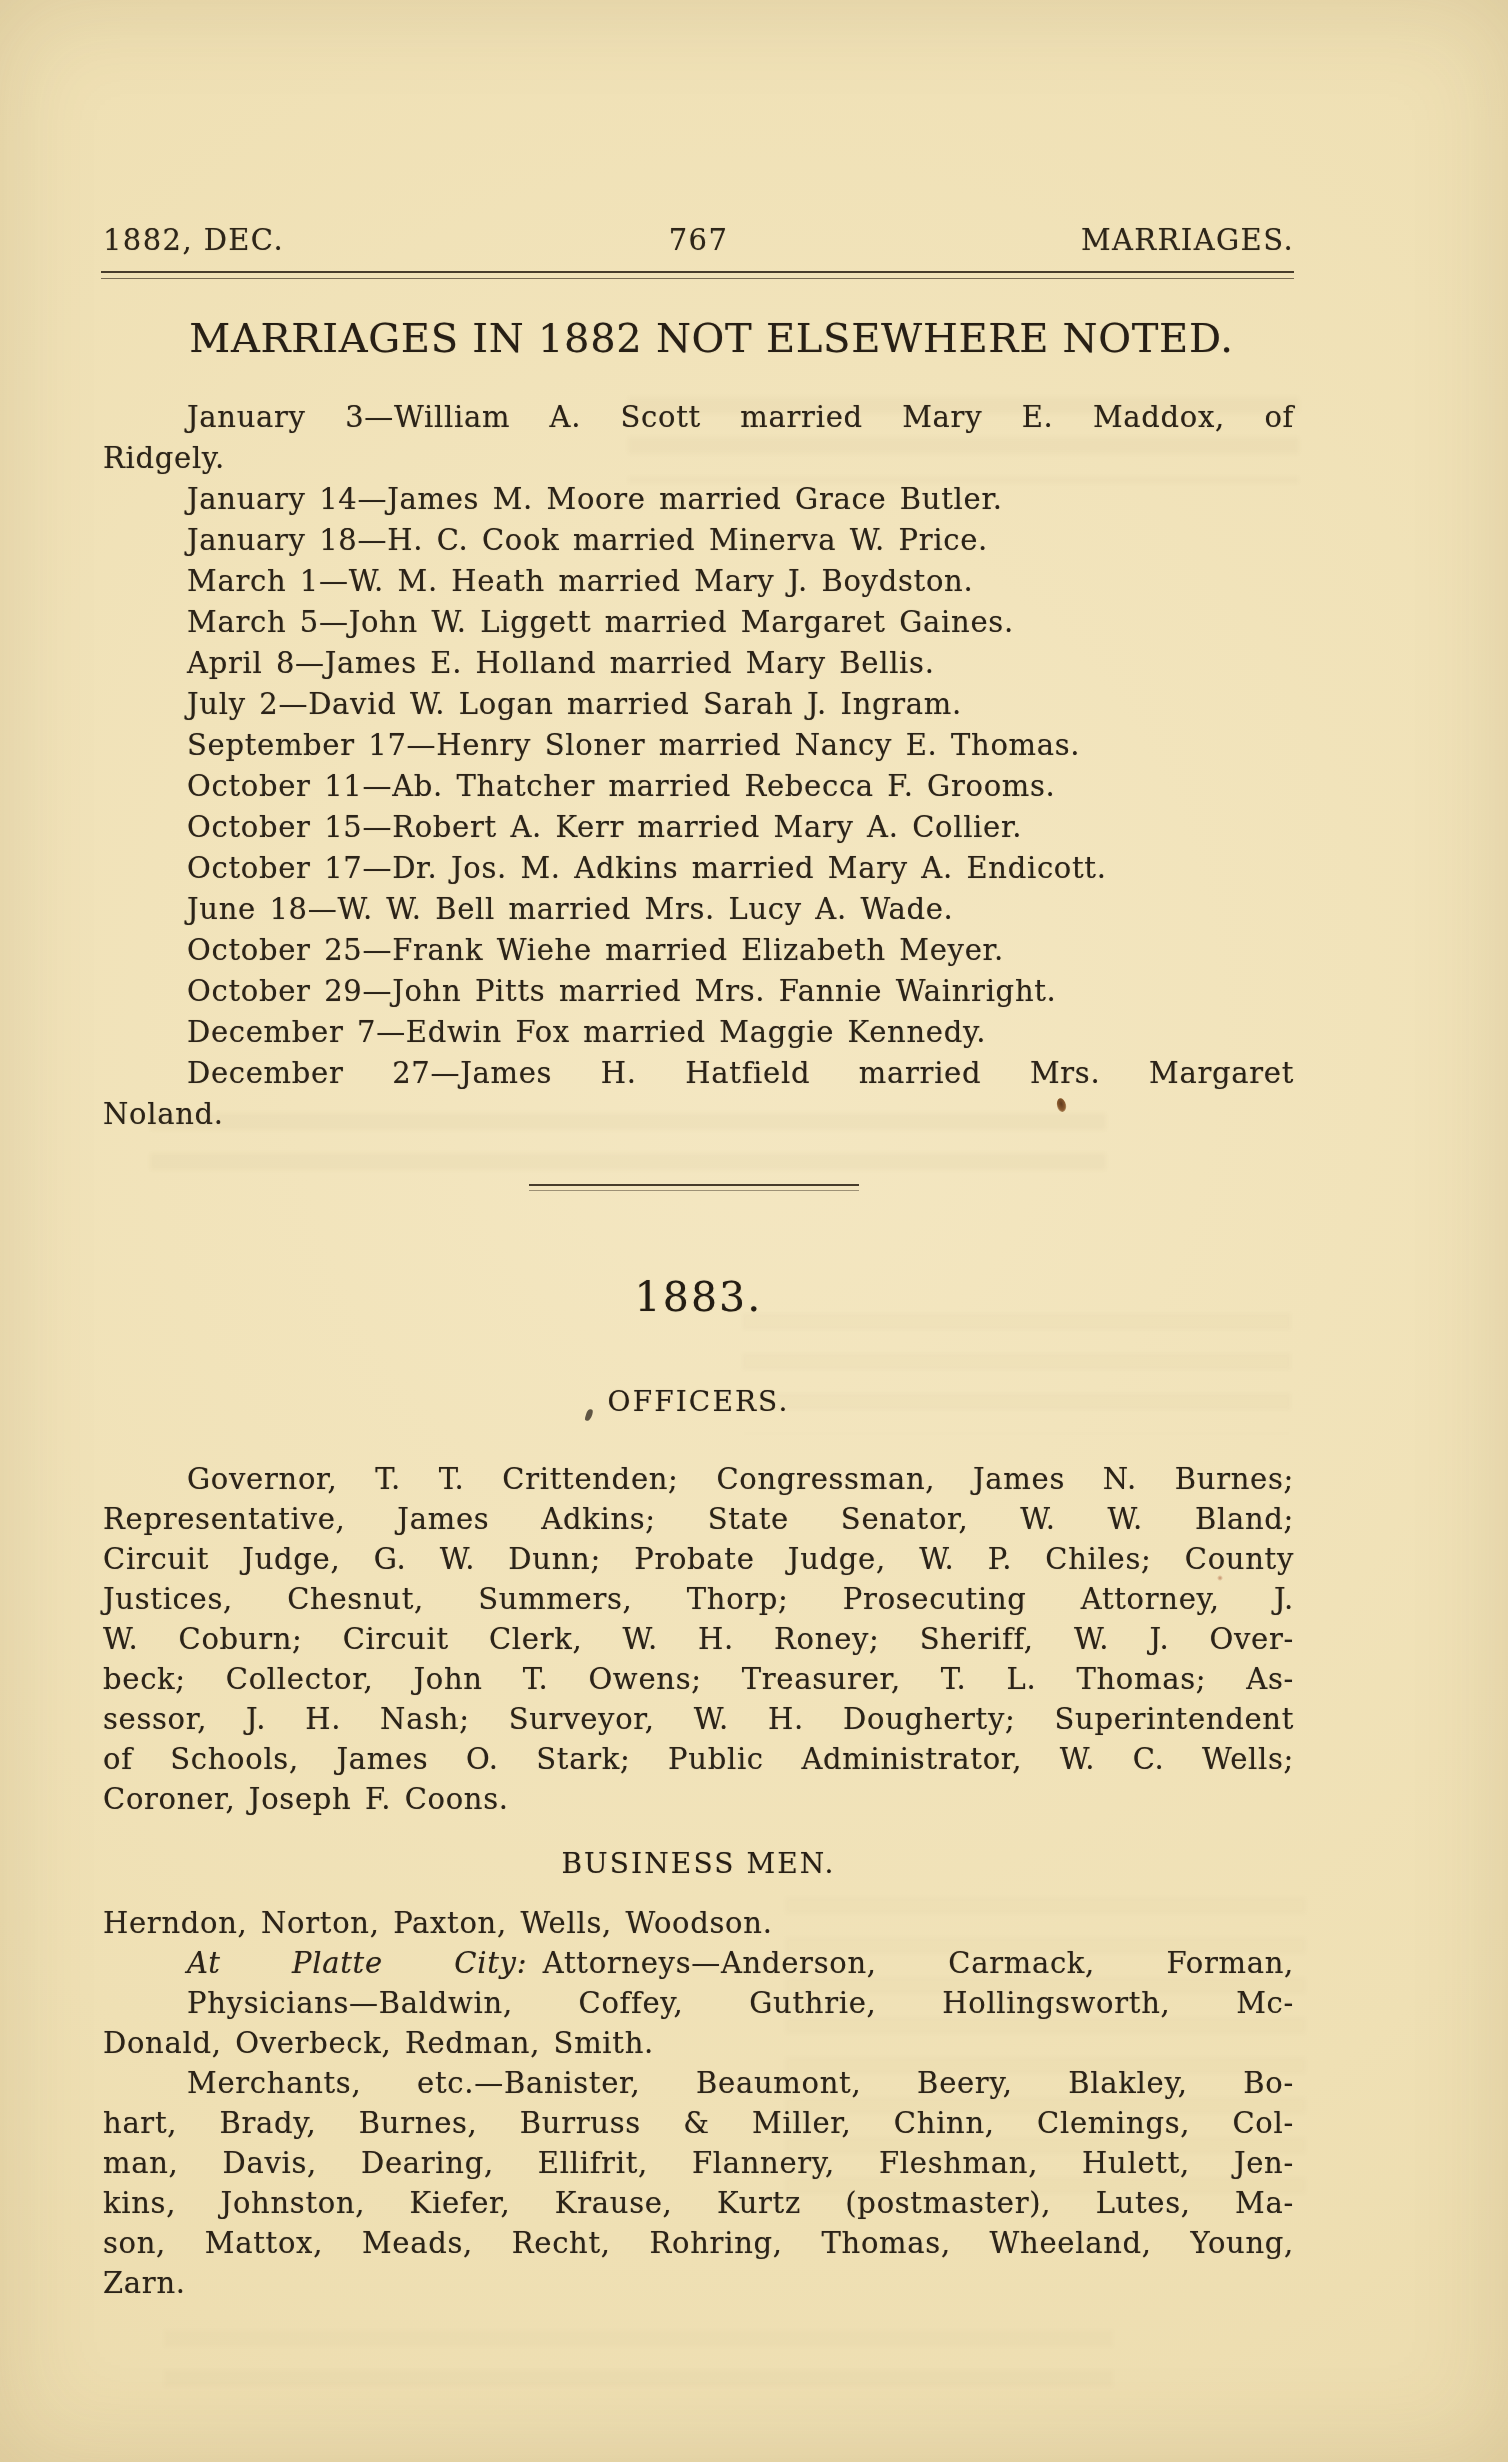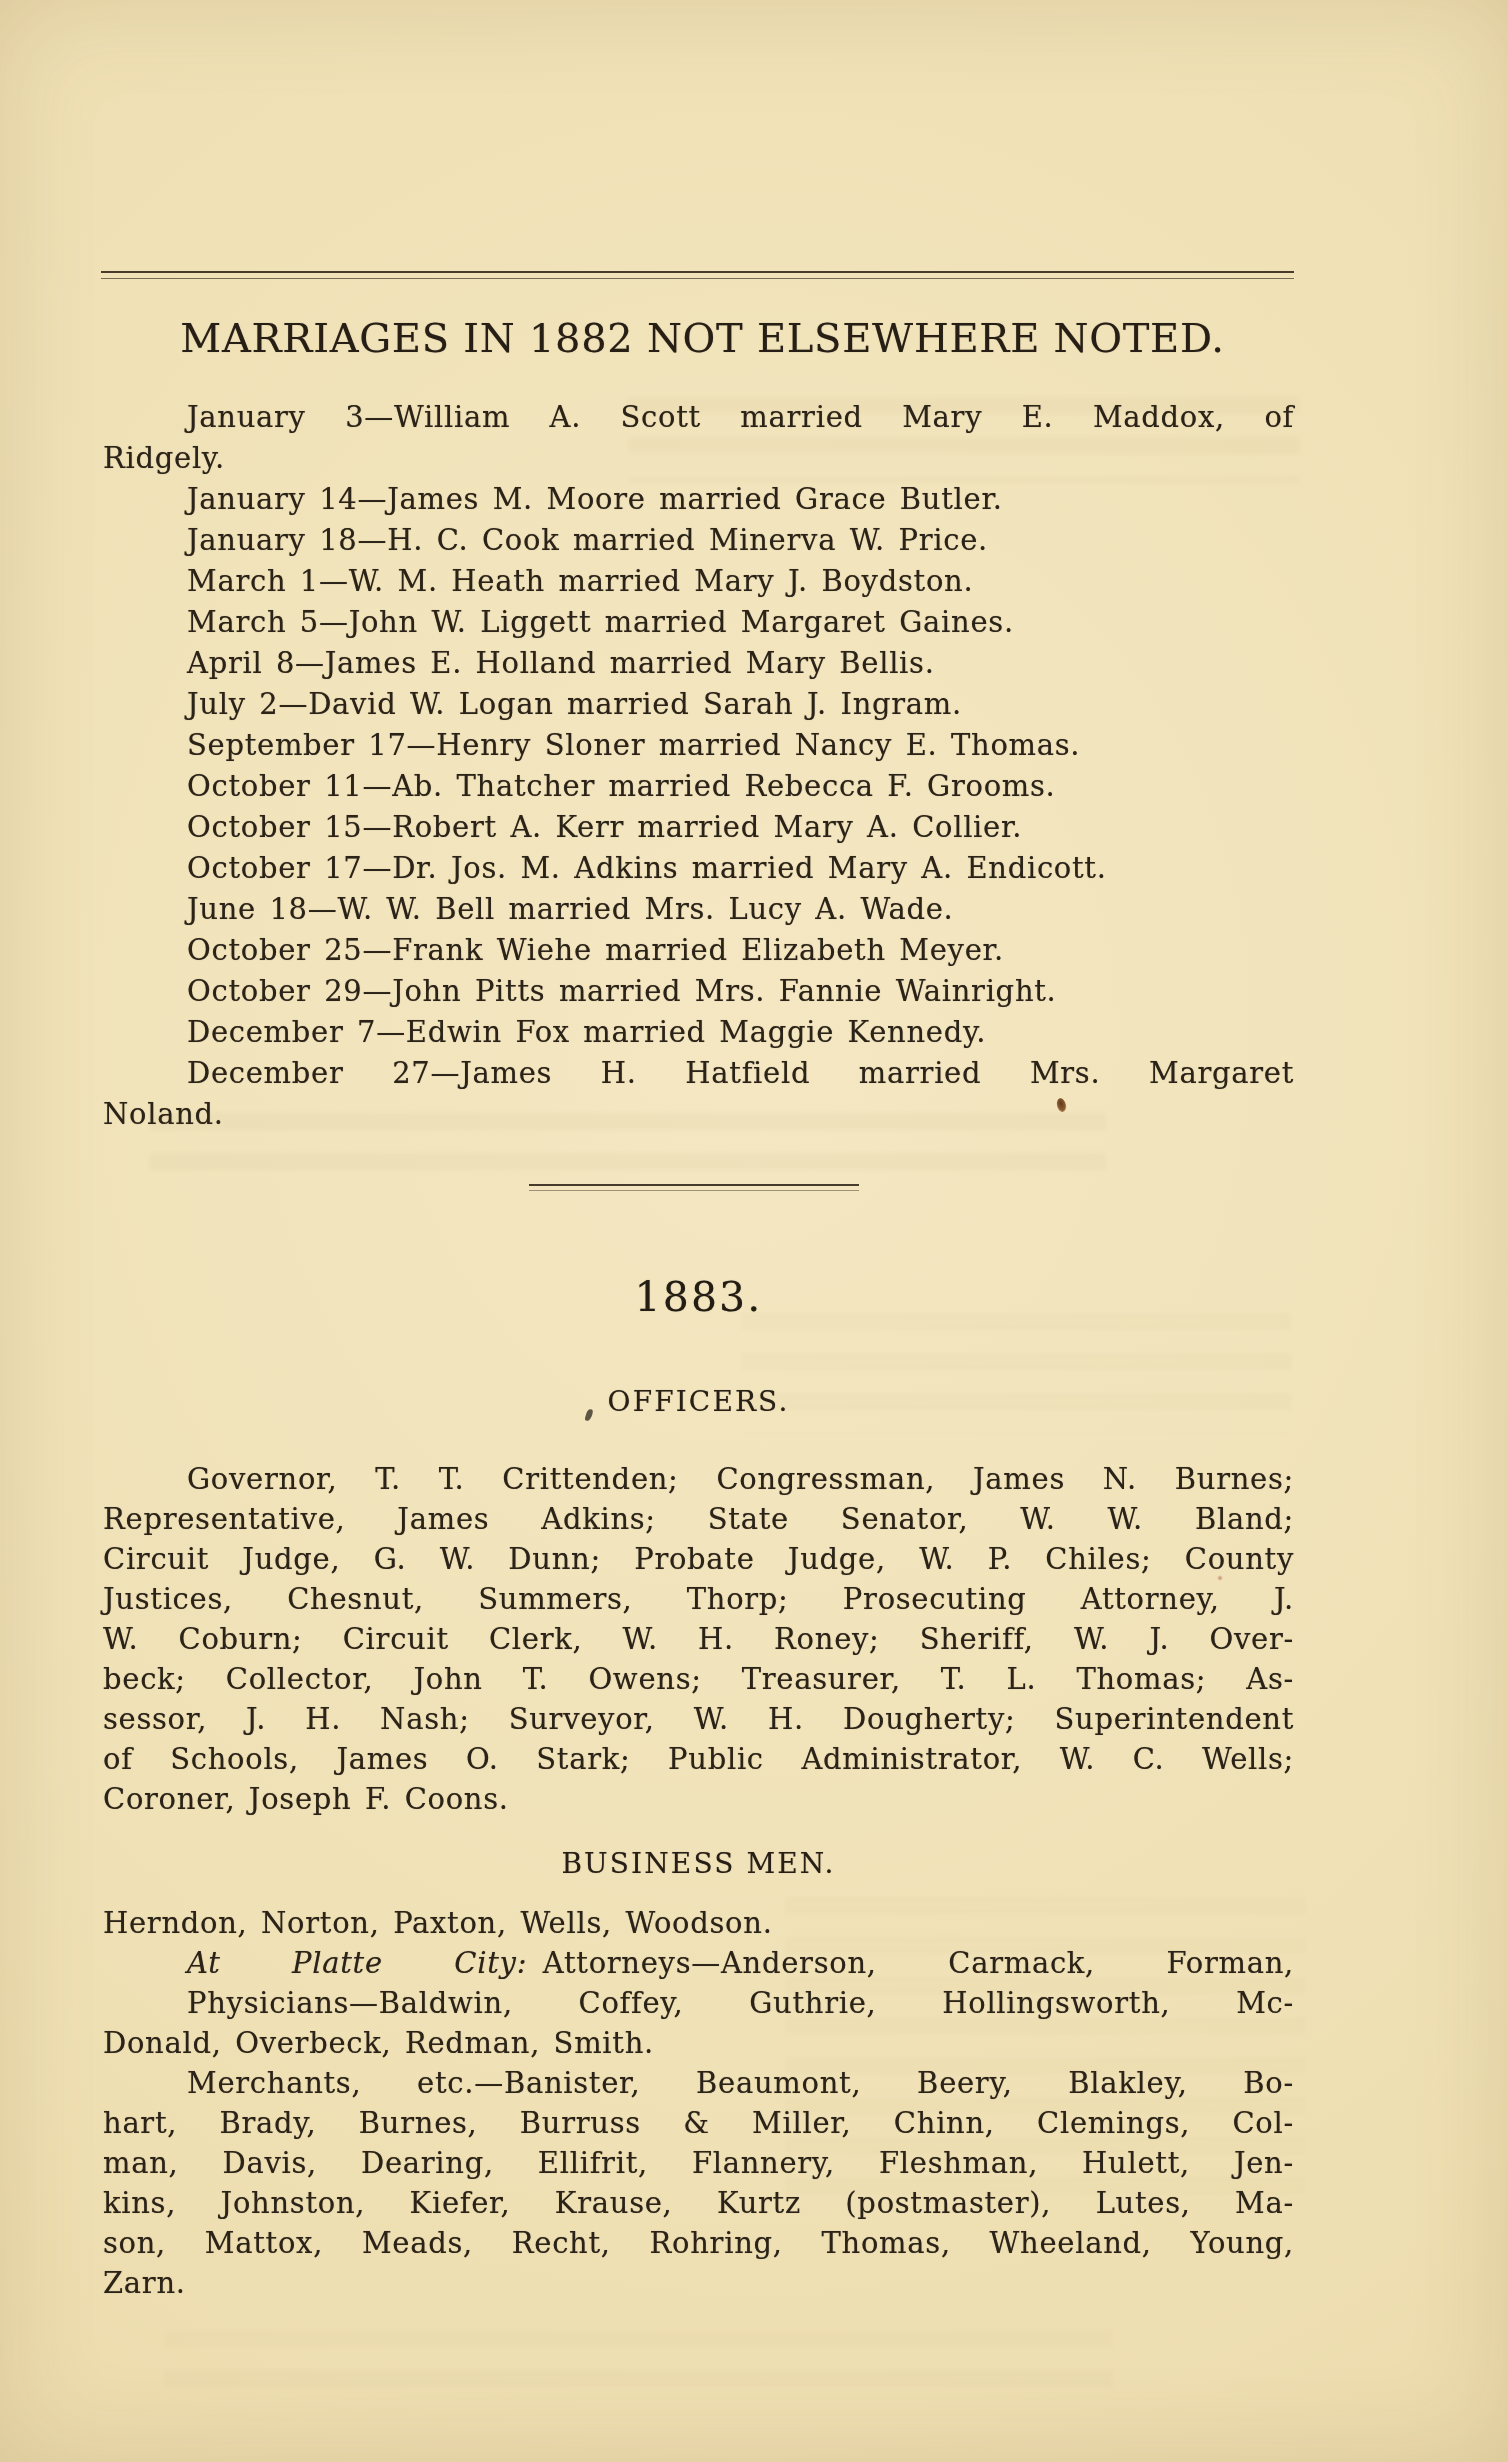--- a/index.html
+++ b/index.html
@@ -25,21 +25,21 @@
   .header-row .hc { justify-self:center; }
   .header-row .hr { justify-self:end; }
   .header-rule {
     position:absolute; left:101px; top:271px; width:1193px; height:5px;
     border-top:2.1px solid #473c2b;
     border-bottom:1.4px solid rgba(71,60,43,0.72);
   }
 
   
   .doc-title {
-    position:absolute; left:107px; top:315px; width:1191px;
+    position:absolute; left:116px; top:315px; width:1191px;
     text-align:center; font-size:40px; line-height:47px;
     letter-spacing:0.7px; white-space:nowrap; color:#271f15;
   }
 
   
   .body-text { font-size:29px; letter-spacing:0.7px; word-spacing:3.6px; }
   .marriages  { position:absolute; left:103px; top:397px;  width:1191px; line-height:41px; }
   .officers-para { position:absolute; left:103px; top:1459px; width:1191px; line-height:40px; }
   .business   { position:absolute; left:103px; top:1903px; width:1191px; line-height:40px; }
 
@@ -93,20 +93,25 @@
   .ghost.g2 { left:150px;  top:1113px; width:956px; height:78px; opacity:.40; }
   .ghost.g3 { left:742px; top:1313px; width:549px;  height:121px; opacity:.30; }
   .ghost.g4 { left:785px; top:1897px; width:521px;  height:307px; opacity:.22; }
   .ghost.g5 { left:164px;  top:2330px; width:949px; height:57px;  opacity:.25; }
 </style>
 </head>
 <body>
 
 <div class="page">
 
+  <div class="header-row">
+    <span class="hl">1882, DEC.</span>
+    <span class="hc">767</span>
+    <span class="hr">MARRIAGES.</span>
+  </div>
   <div class="header-rule"></div>
 
   <div class="doc-title">MARRIAGES IN 1882 NOT ELSEWHERE NOTED.</div>
   <div class="marriages body-text">
       <div>
         <div class="tline indent stretch">January 3—William A. Scott married Mary E. Maddox, of</div>
         <div class="tline">Ridgely.</div>
       </div>
       <div>
         <div class="tline indent">January 14—James M. Moore married Grace Butler.</div>

